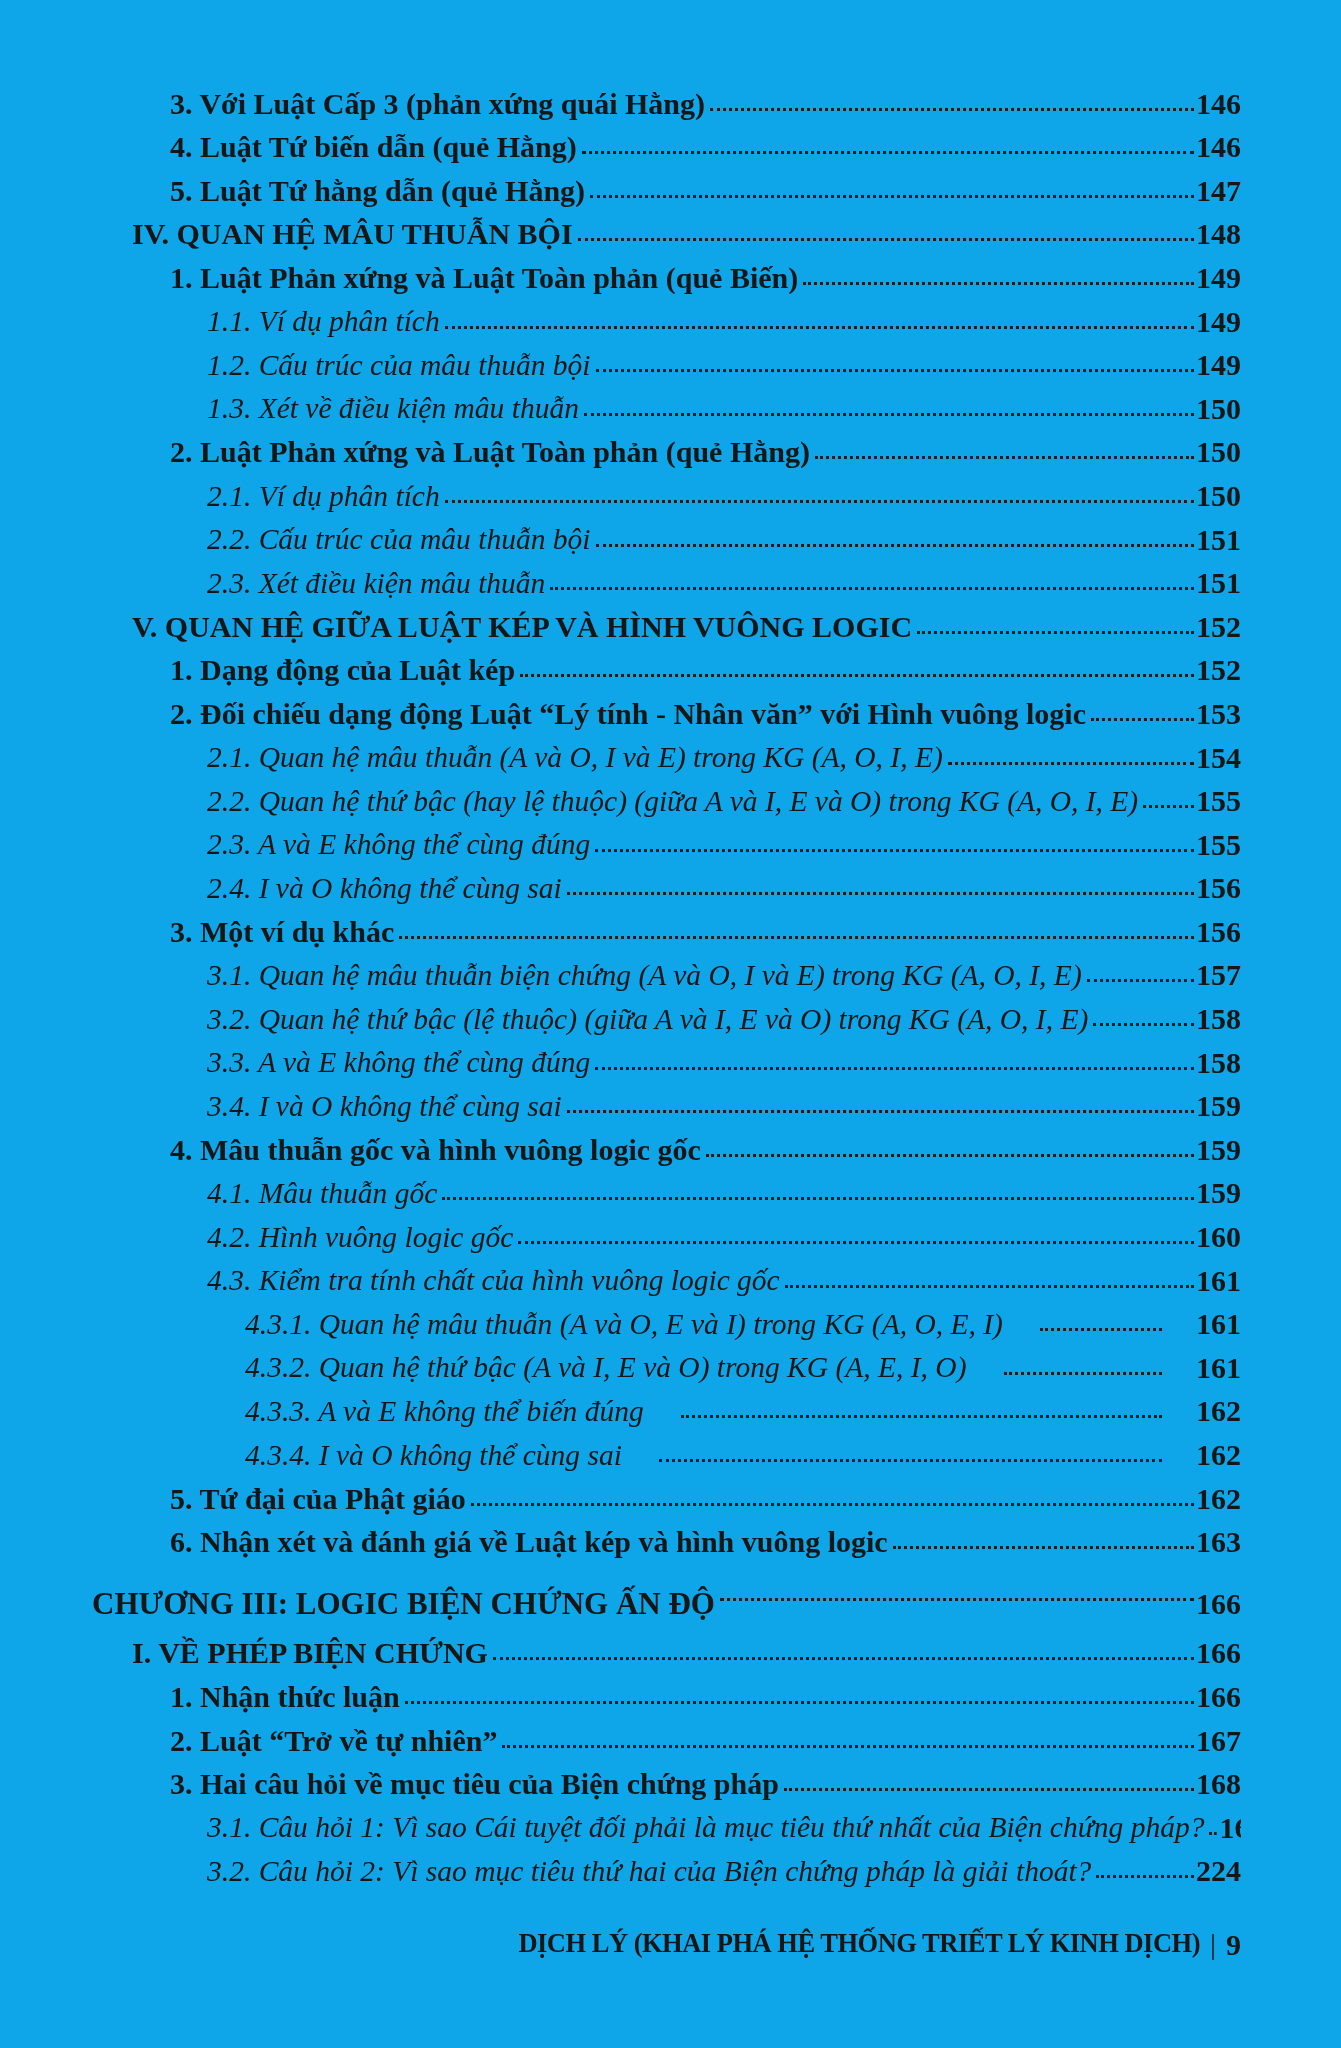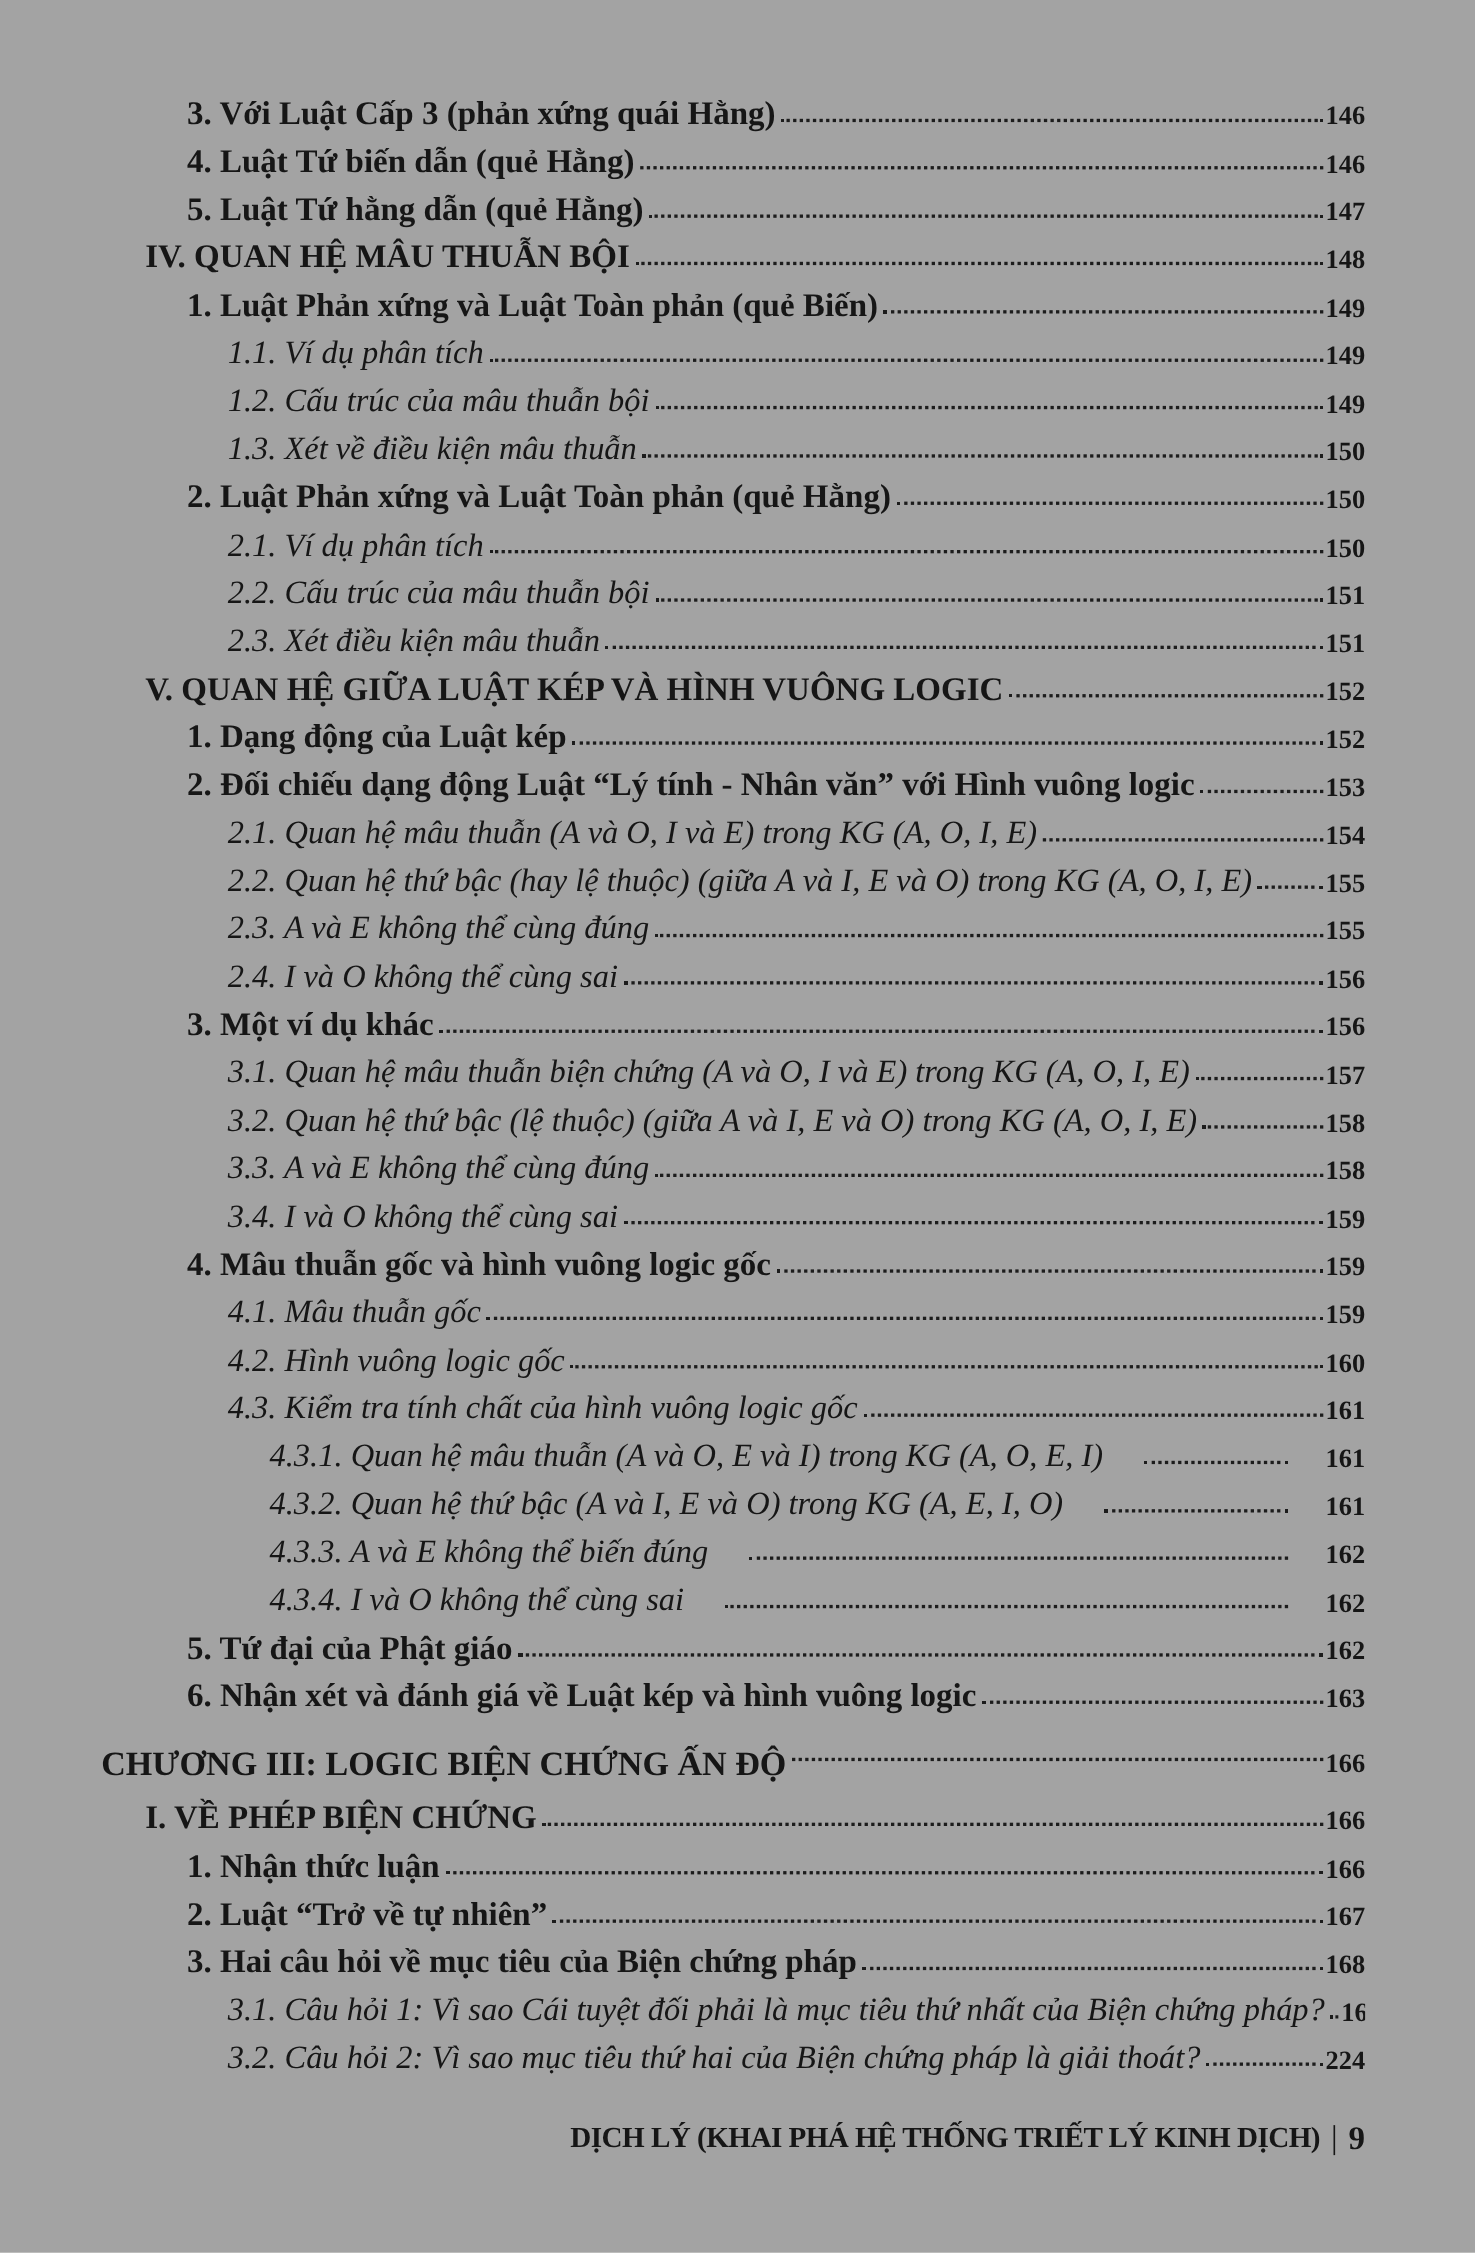--- a/index.html
+++ b/index.html
@@ -5,21 +5,21 @@
   html, body {
     margin: 0;
     padding: 0;
     background: #e9e9e7;
   }
   .page {
     position: relative;
     width: 1341px;
     height: 2048px;
     margin: 0 auto;
-    background: #a3a3a3;
+    background: #0ea5e9;
     color: #161616;
     font-family: "Liberation Serif", serif;
     overflow: hidden;
   }
   .content {
     position: absolute;
     top: 76px;
     left: 92px;
     right: 100px;
   }
@@ -35,21 +35,21 @@
     line-height: 1.1;
   }
   .leader {
     flex: 1 1 auto;
     min-width: 8px;
     border-bottom: 3.4px dotted #1c1c1c;
     margin: 0 2px 9px 5px;
   }
   .page-num {
     white-space: nowrap;
-    font-size: 24px;
+    font-size: 30px;
     font-weight: bold;
     line-height: 1.1;
   }
   
   .lvl-chapter { padding-left: 0; }
   .lvl-roman   { padding-left: 40px; }
   .lvl-num     { padding-left: 78px; }
   .lvl-sub     { padding-left: 115px; }
   .lvl-subsub  { padding-left: 153px; gap: 32px; }
 

